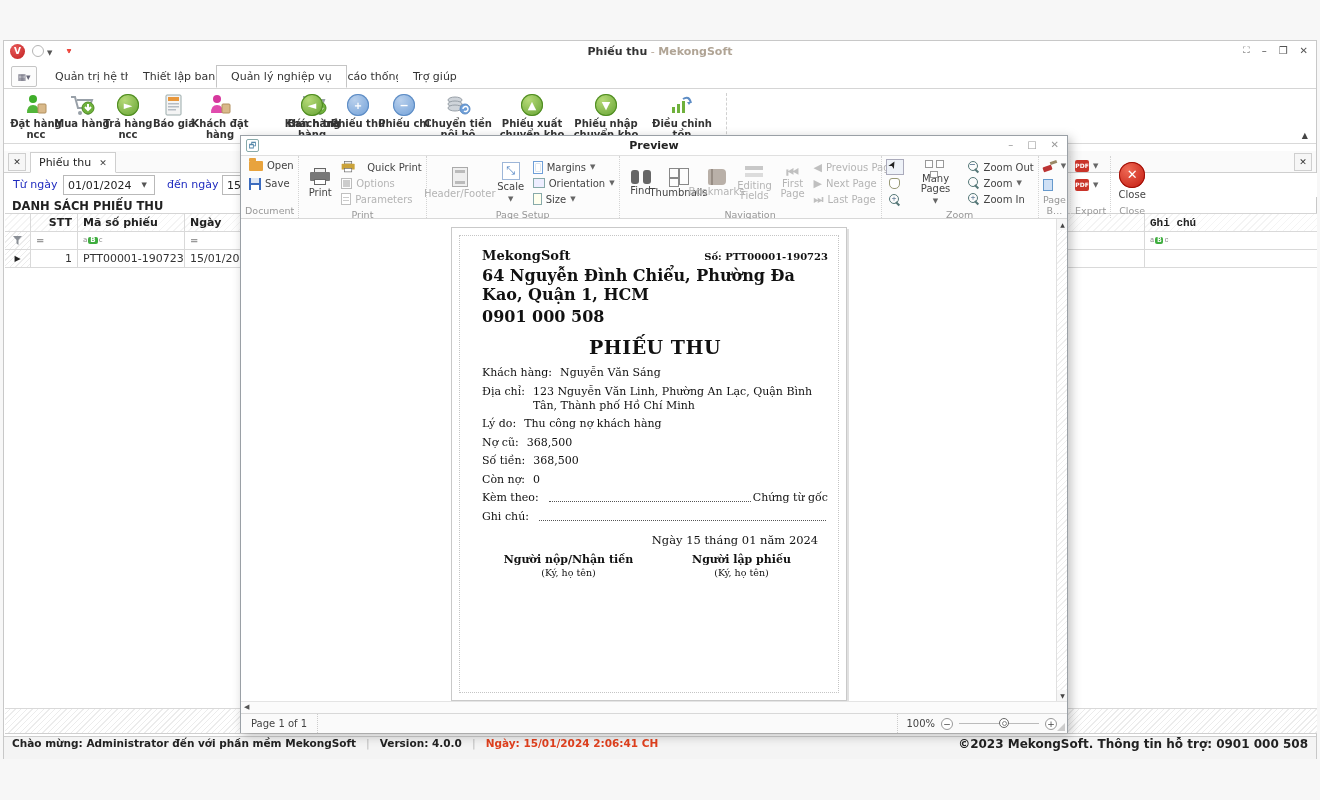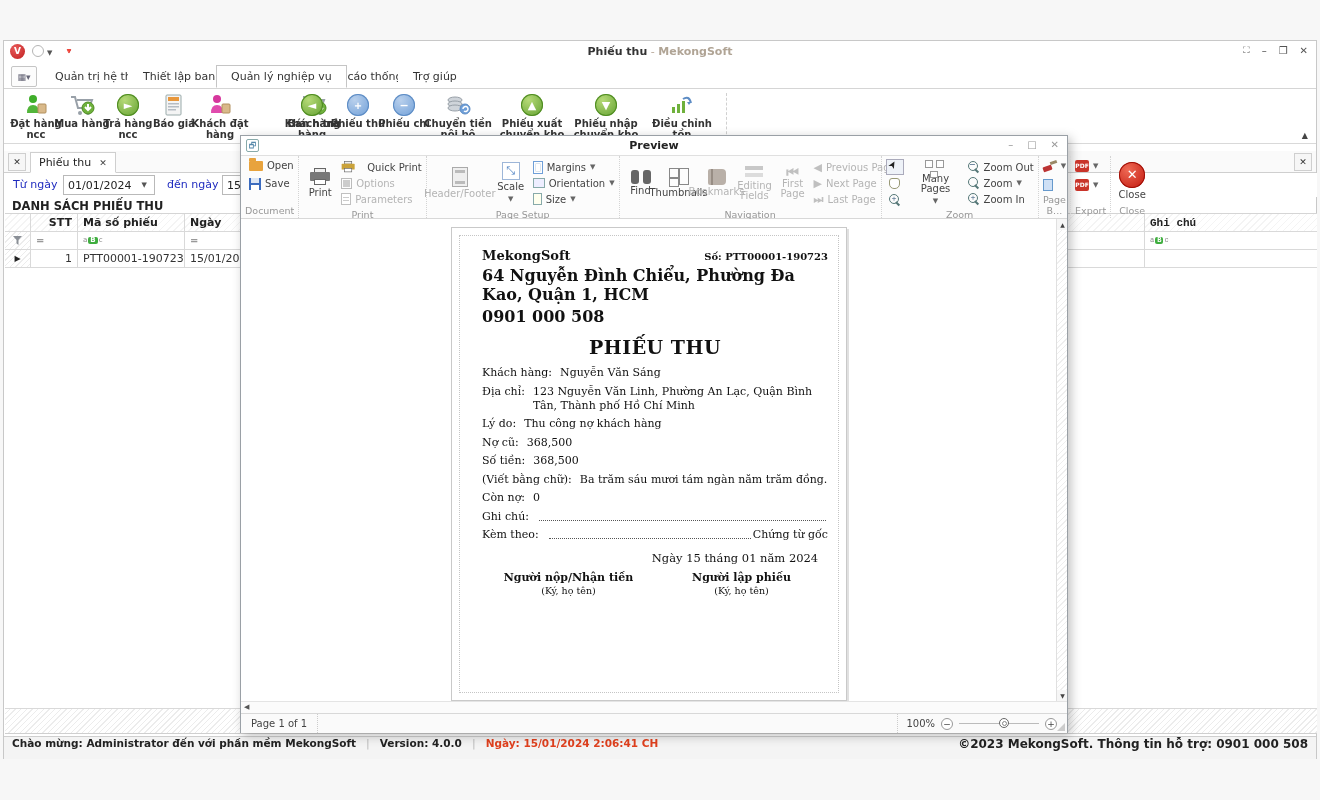--- a/index.html
+++ b/index.html
@@ -675,36 +675,32 @@
           </div>
         <div class="r-line">
             <span class="lb">Nợ cũ:</span>
             <span class="vl">368,500</span>
           </div>
         <div class="r-line">
             <span class="lb">Số tiền:</span>
             <span class="vl">368,500</span>
           </div>
         <div class="r-line">
-            <span class="lb">(Viết bằng chữ):</span>
-            <span class="vl">Ba trăm sáu mươi tám ngàn năm trăm đồng.</span>
-          </div>
-        <div class="r-line">
             <span class="lb">Còn nợ:</span>
             <span class="vl">0</span>
           </div>
 
-        <div class="r-line">
-          <span class="lb">Ghi chú:</span>
-            <span class="dotted-lead"></span>
-        </div>
         <div class="r-line">
           <span class="lb">Kèm theo:</span>
             <span class="dotted-lead"></span>
             <span>Chứng từ gốc</span>
+        </div>
+        <div class="r-line">
+          <span class="lb">Ghi chú:</span>
+            <span class="dotted-lead"></span>
         </div>
 
         <div class="r-date">Ngày 15 tháng 01 năm 2024</div>
         <div class="r-signs">
           <div class="col">
             <div class="who">Người nộp/Nhận tiền</div>
             <div class="ky">(Ký, họ tên)</div>
           </div>
           <div class="col">
             <div class="who">Người lập phiếu</div>

